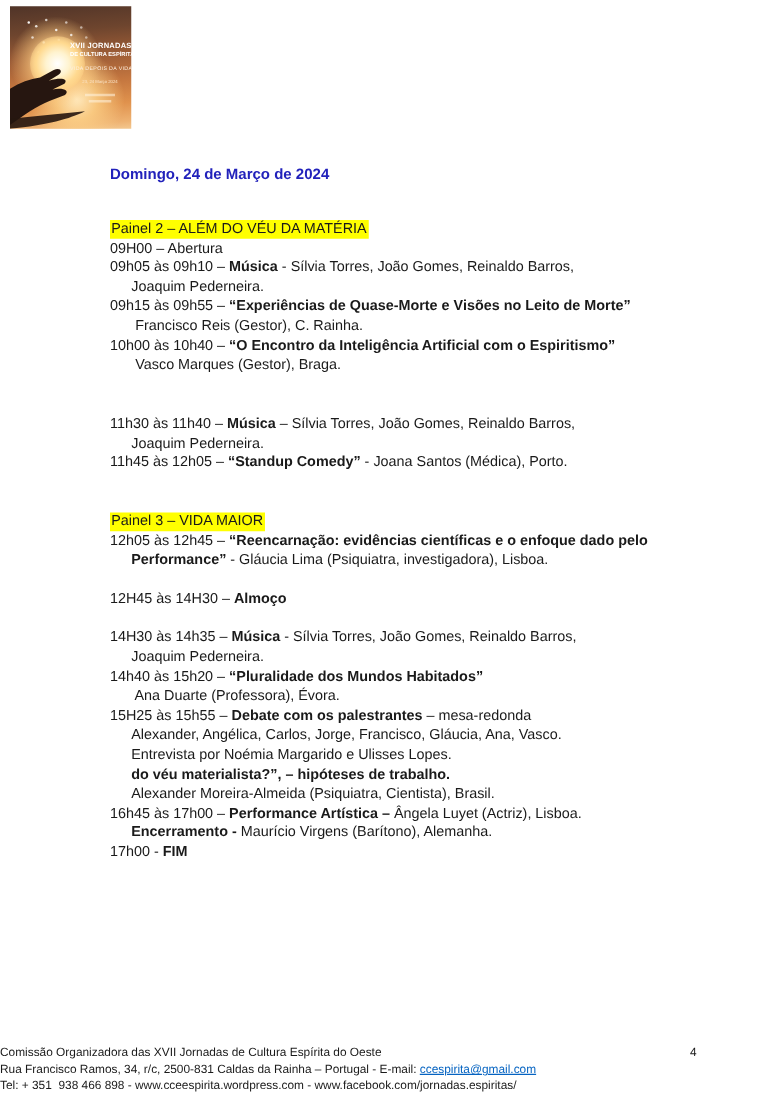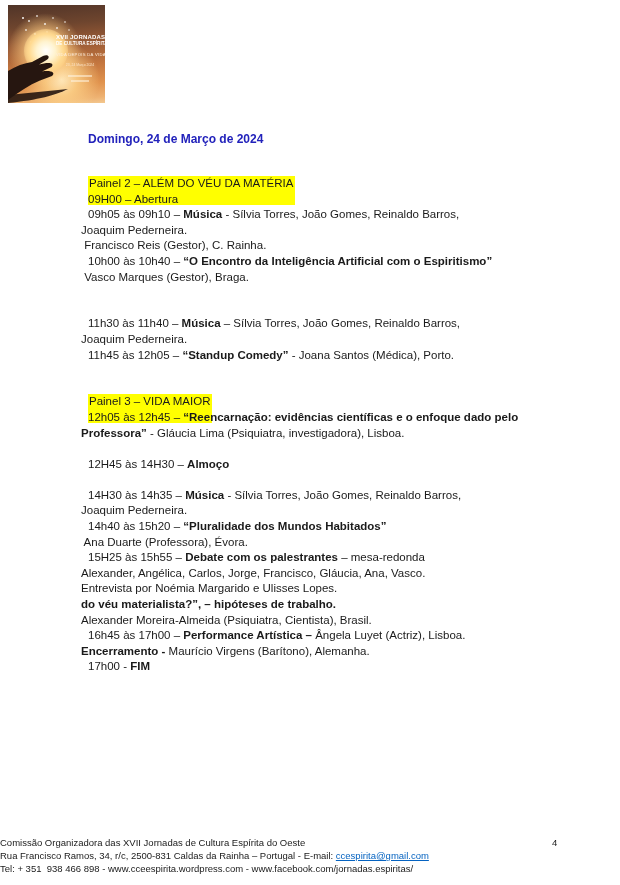--- a/index.html
+++ b/index.html
@@ -53,24 +53,24 @@
     position:absolute;left:88px;top:132px;
     font-size:12px;font-weight:bold;color:#2222BB;white-space:pre;
   }
 
   
   .schedule{position:absolute;left:0;top:176px;width:620px;}
   .line{
     padding-left:88px;
     font-size:11.5px;line-height:15.6px;white-space:pre;
   }
-  .line.indent{padding-left:81px;}
+  .line.indent{padding-left:105px;}
   .spacer{height:15.6px;}
   .b{font-weight:bold;text-align:center;}
-  .hl{background:#FFFF00;padding:1px 2px 16px 1px;}
+  .hl{background:#FFFF00;padding:1px 2px 2px 1px;}
 
   
   .footer{
     position:absolute;left:0;top:836px;width:620px;
     font-size:9.5px;line-height:13px;color:#1a1a1a;
   }
   .footer .f-line{white-space:pre;}
   .footer a{color:#0563C1;text-decoration:underline;cursor:pointer;}
   .page-number{
     position:absolute;left:552px;top:837px;font-size:9.5px;color:#1a1a1a;
@@ -98,33 +98,34 @@
     </div>
   </div>
 
   <div class="date-heading">Domingo, 24 de Março de 2024</div>
 
   <div class="schedule">
       <div class="line"><span class="hl">Painel 2 – ALÉM DO VÉU DA MATÉRIA</span></div>
       <div class="line"><span>09H00 – Abertura</span></div>
       <div class="line"><span>09h05 às 09h10 – </span><span class="b">Música</span><span> - Sílvia Torres, João Gomes, Reinaldo Barros,</span></div>
       <div class="line indent"><span>Joaquim Pederneira.</span></div>
+      <div class="line"><span>09h15 às 09h55 – </span><span class="b">“Experiências de Quase-Morte e Visões no Leito de Morte”</span></div>
       <div class="line indent"><span> Francisco Reis (Gestor), C. Rainha.</span></div>
       <div class="line"><span>10h00 às 10h40 – </span><span class="b">“O Encontro da Inteligência Artificial com o Espiritismo”</span></div>
       <div class="line indent"><span> Vasco Marques (Gestor), Braga.</span></div>
       <div class="spacer"></div>
       <div class="spacer"></div>
       <div class="line"><span>11h30 às 11h40 – </span><span class="b">Música</span><span> – Sílvia Torres, João Gomes, Reinaldo Barros,</span></div>
       <div class="line indent"><span>Joaquim Pederneira.</span></div>
       <div class="line"><span>11h45 às 12h05 – </span><span class="b">“Standup Comedy”</span><span> - Joana Santos (Médica), Porto.</span></div>
       <div class="spacer"></div>
       <div class="spacer"></div>
       <div class="line"><span class="hl">Painel 3 – VIDA MAIOR</span></div>
       <div class="line"><span>12h05 às 12h45 – </span><span class="b">“Reencarnação: evidências científicas e o enfoque dado pelo</span></div>
-      <div class="line indent"><span class="b">Professora”</span><span> - Gláucia Lima (Psiquiatra, investigadora), Lisboa.</span></div>
+      <div class="line indent"><span class="b">Performance”</span><span> - Gláucia Lima (Psiquiatra, investigadora), Lisboa.</span></div>
       <div class="spacer"></div>
       <div class="line"><span>12H45 às 14H30 – </span><span class="b">Almoço</span></div>
       <div class="spacer"></div>
       <div class="line"><span>14H30 às 14h35 – </span><span class="b">Música</span><span> - Sílvia Torres, João Gomes, Reinaldo Barros,</span></div>
       <div class="line indent"><span>Joaquim Pederneira.</span></div>
       <div class="line"><span>14h40 às 15h20 – </span><span class="b">“Pluralidade dos Mundos Habitados”</span></div>
       <div class="line indent"><span> Ana Duarte (Professora), Évora.</span></div>
       <div class="line"><span>15H25 às 15h55 – </span><span class="b">Debate com os palestrantes</span><span> – mesa-redonda</span></div>
       <div class="line indent"><span>Alexander, Angélica, Carlos, Jorge, Francisco, Gláucia, Ana, Vasco.</span></div>
       <div class="line indent"><span>Entrevista por Noémia Margarido e Ulisses Lopes.</span></div>

